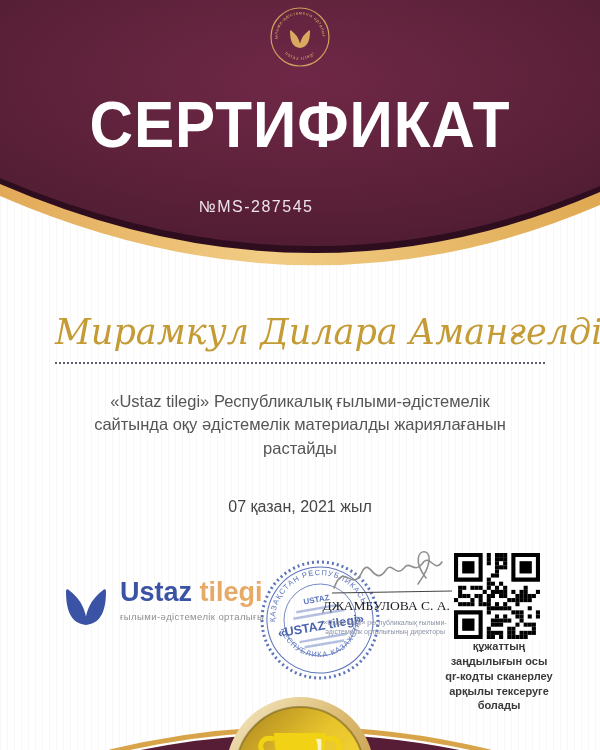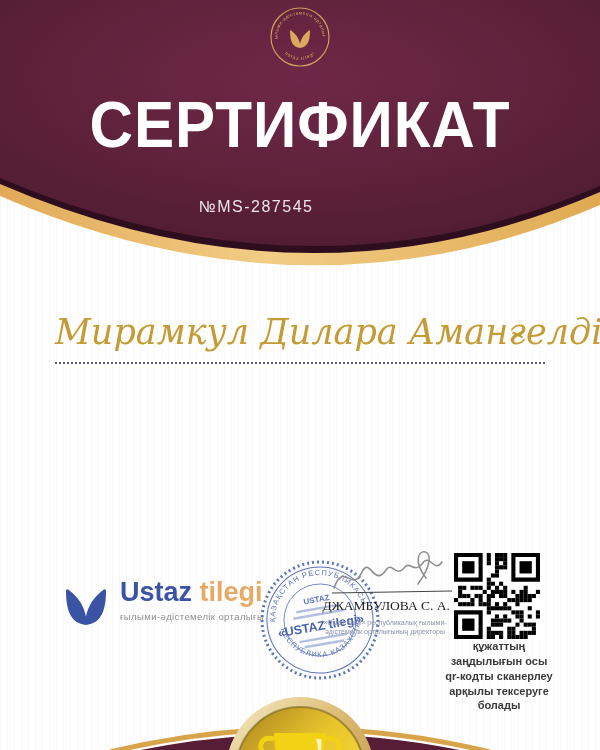--- a/index.html
+++ b/index.html
@@ -105,20 +105,22 @@
       <path d="M12,24 C5.8,23.4 2,18.5 2,7.5 Q2,5.6 3.7,6.9 C8.2,10.2 10.9,14.3 12,19.5
                C13.1,14.3 15.8,10.2 20.3,6.9 Q22,5.6 22,7.5 C22,18.5 18.2,23.4 12,24 Z" fill="#d9a95f"></path>
     </g>
   </svg>
 
   <div class="cert-title">СЕРТИФИКАТ</div>
   <div class="cert-number">№MS-287545</div>
 
   <div class="recipient">Мирамкул Дилара Аманғелдіқызы</div>
 
+  <div class="body-text">«Ustaz tilegi» Республикалық ғылыми-әдістемелік сайтында оқу әдістемелік материалды жариялағанын растайды</div>
+  <div class="cert-date">07 қазан, 2021 жыл</div>
 
   <div class="logo">
     <svg class="logo-icon" viewBox="0 0 24 24">
       <path d="M12,22.5 C5.5,22 2,16.8 2,5.8 Q2,3.9 3.7,5.2 C8.4,8.8 11,13 12,18.3
                C13,13 15.6,8.8 20.3,5.2 Q22,3.9 22,5.8 C22,16.8 18.5,22 12,22.5 Z" fill="#3a53a4"></path>
     </svg>
     <div>
       <div class="logo-word">
         <span class="w1">Ustaz</span>
         <span class="w2">tilegi</span>

